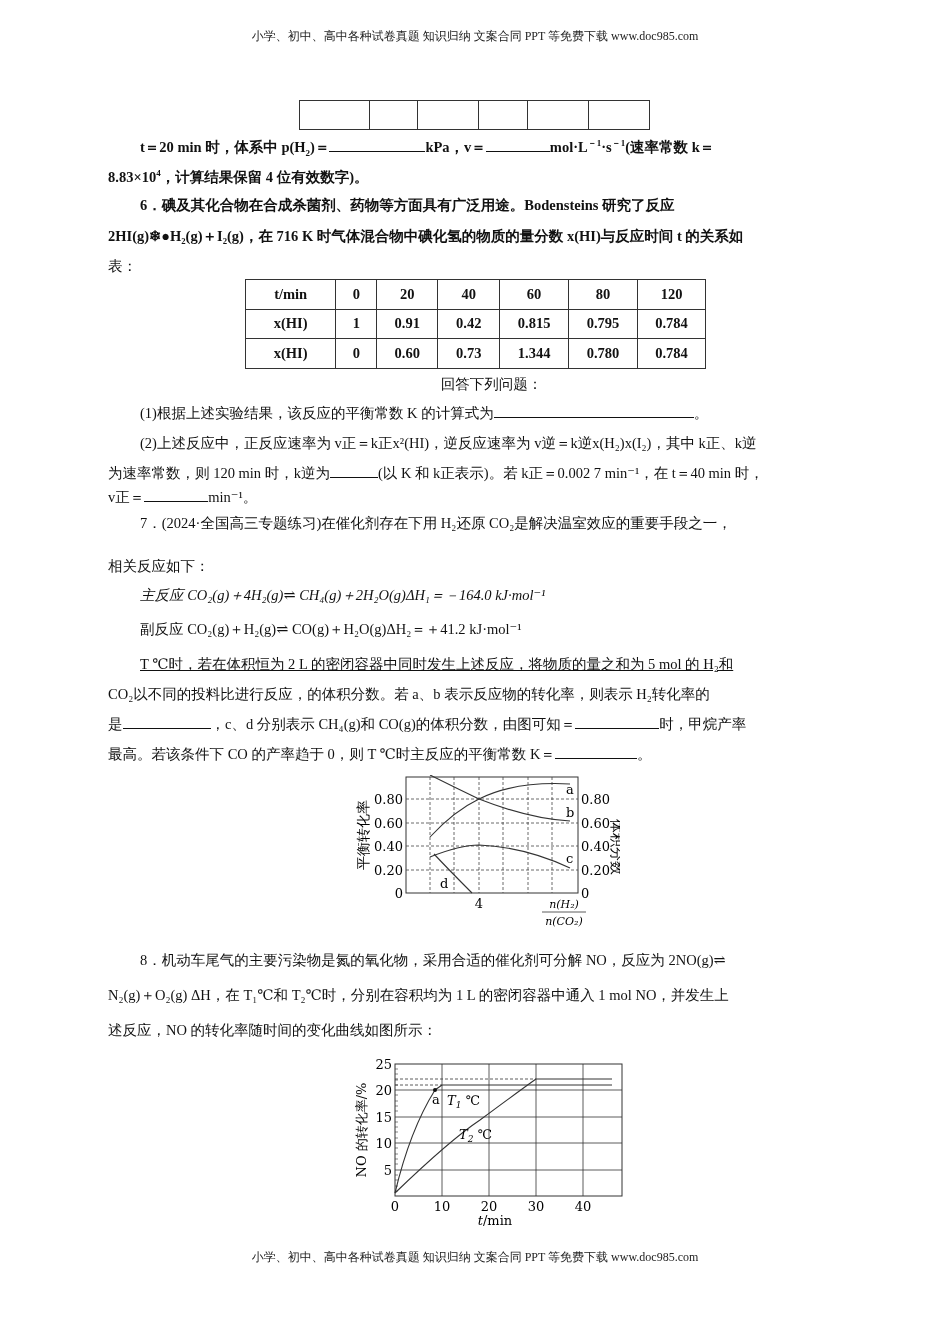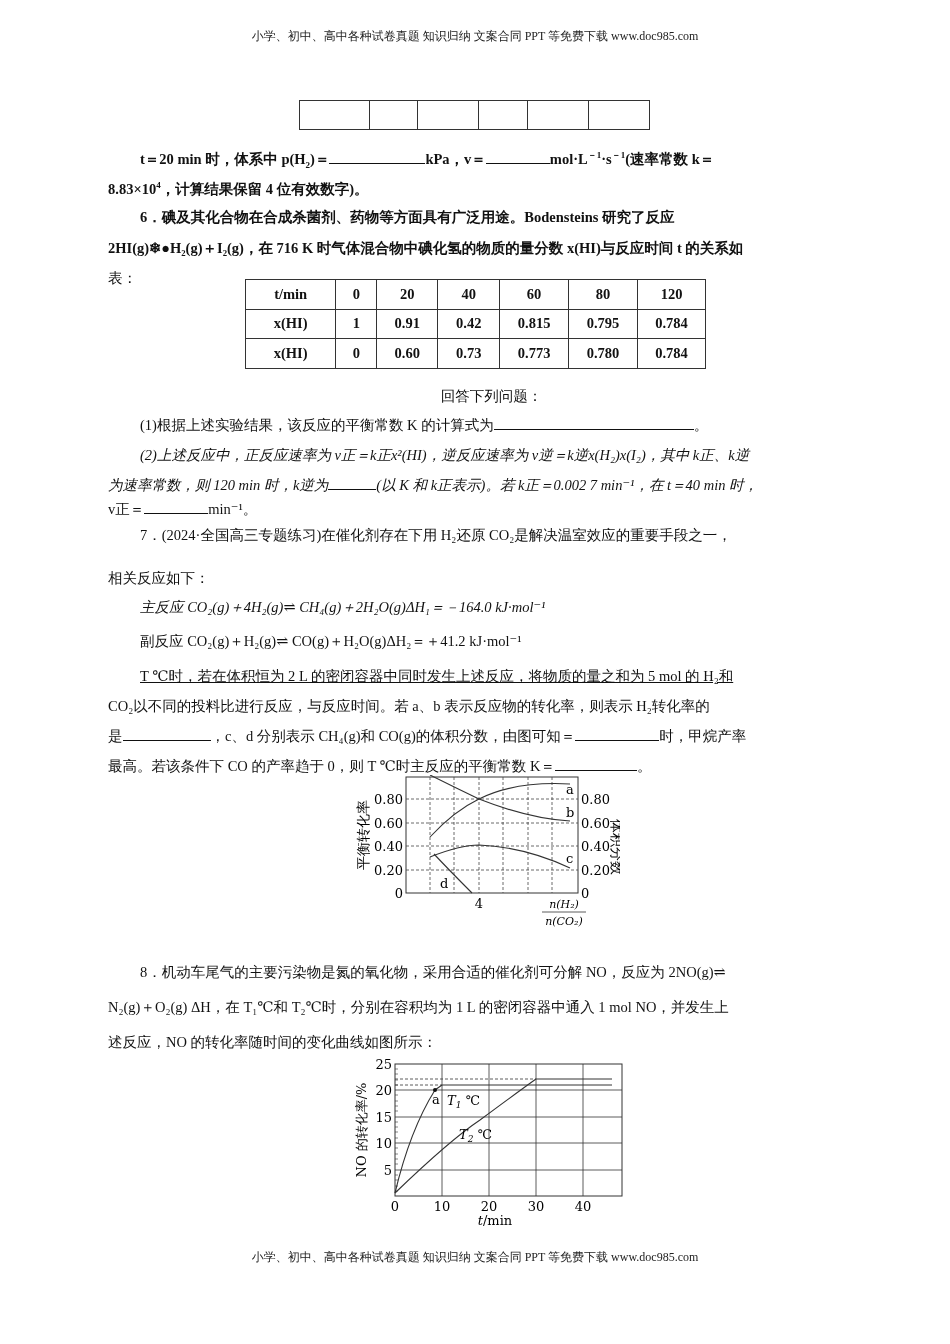--- a/index.html
+++ b/index.html
@@ -1,21 +1,21 @@
 <!DOCTYPE html>
 <html><head>
 <meta charset="utf-8">
 <style>
   html, body { margin:0; padding:0; background:#ffffff; }
   body { width:950px; height:1344px; position:relative; overflow:hidden;
          font-family:"DejaVu Serif","Liberation Serif",serif; color:#111; }
   .hdr { position:absolute; left:0; width:950px; text-align:center; font-size:12px;
          font-family:"Liberation Serif","DejaVu Serif",serif; color:#222; }
   .p { position:absolute; left:108px; width:735px; font-size:14.5px; line-height:20px;
-       font-family:"Liberation Serif","DejaVu Serif",serif; font-weight:bold; white-space:nowrap;margin-top:12px; }
+       font-family:"Liberation Serif","DejaVu Serif",serif; font-weight:bold; white-space:nowrap; }
   .p.norm { font-weight:normal; }
   .ind { left:140px; width:703px; }
   .blank { display:inline-block; border-bottom:1px solid #111; height:14px; vertical-align:baseline; }
   sub, sup { font-size:9px; }
   table.t { position:absolute; border-collapse:collapse; font-family:"Liberation Serif",serif; font-weight:bold; font-size:14.5px; }
   table.t td { border:1px solid #333; text-align:center; padding:0; }
   svg text { font-family:"DejaVu Serif","Liberation Serif",serif; }
 </style>
 </head>
 <body>
@@ -64,45 +64,45 @@
     <td>0.42</td>
     <td>0.815</td>
     <td>0.795</td>
     <td>0.784</td>
   </tr>
   <tr>
     <td>x(HI)</td>
     <td>0</td>
     <td>0.60</td>
     <td>0.73</td>
-    <td>0.773</td>
+    <td>1.344</td>
     <td>0.780</td>
     <td>0.784</td>
   </tr>
 </tbody>
   </table>
 
 <div class="p ind norm" style="top:374px;text-align:center;">回答下列问题：</div>
 <div class="p ind norm" style="top:403px;">
   <span>(1)根据上述实验结果，该反应的平衡常数 K 的计算式为</span><span class="blank" style="width:200px;"></span><span>。</span>
 </div>
-<div class="p ind norm" style="top:433px;font-style:italic;">(2)上述反应中，正反应速率为 v正＝k正x²(HI)，逆反应速率为 v逆＝k逆x(H₂)x(I₂)，其中 k正、k逆</div>
-<div class="p norm" style="top:463px;font-style:italic;">
+<div class="p ind norm" style="top:433px;">(2)上述反应中，正反应速率为 v正＝k正x²(HI)，逆反应速率为 v逆＝k逆x(H₂)x(I₂)，其中 k正、k逆</div>
+<div class="p norm" style="top:463px;">
   <span>为速率常数，则 120 min 时，k逆为</span><span class="blank" style="width:48px;"></span><span>(以 K 和 k正表示)。若 k正＝0.002 7 min⁻¹，在 t＝40 min 时，</span>
 </div>
 <div class="p norm" style="top:487px;">
   <span>v正＝</span><span class="blank" style="width:64px;"></span><span>min⁻¹。</span>
 </div>
 
 <div class="p ind norm" style="top:513px;">7．(2024·全国高三专题练习)在催化剂存在下用 H₂还原 CO₂是解决温室效应的重要手段之一，</div>
 <div class="p norm" style="top:556px;">相关反应如下：</div>
 <div class="p ind norm" style="top:585px;font-style:italic;">主反应 CO₂(g)＋4H₂(g)⇌ CH₄(g)＋2H₂O(g)ΔH₁＝－164.0 kJ·mol⁻¹</div>
 <div class="p ind norm" style="top:619px;">副反应 CO₂(g)＋H₂(g)⇌ CO(g)＋H₂O(g)ΔH₂＝＋41.2 kJ·mol⁻¹</div>
 <div class="p ind norm" style="top:654px;text-decoration:underline;">T ℃时，若在体积恒为 2 L 的密闭容器中同时发生上述反应，将物质的量之和为 5 mol 的 H₂和</div>
-<div class="p norm" style="top:684px;">CO₂以不同的投料比进行反应，与反应时间。若 a、b 表示反应物的转化率，则表示 H₂转化率的</div>
+<div class="p norm" style="top:684px;">CO₂以不同的投料比进行反应，的体积分数。若 a、b 表示反应物的转化率，则表示 H₂转化率的</div>
 <div class="p norm" style="top:714px;">
   <span>是</span><span class="blank" style="width:88px;"></span><span>，c、d 分别表示 CH₄(g)和 CO(g)的体积分数，由图可知＝</span><span class="blank" style="width:84px;"></span><span>时，甲烷产率</span>
 </div>
 <div class="p norm" style="top:744px;">
   <span>最高。若该条件下 CO 的产率趋于 0，则 T ℃时主反应的平衡常数 K＝</span><span class="blank" style="width:82px;"></span><span>。</span>
 </div>
 
 <svg style="position:absolute; left:350px; top:775px;" width="270" height="160" viewBox="0 0 270 160">
 
   <rect x="56" y="2" width="172" height="116" fill="none" stroke="#333" stroke-width="1"></rect>

